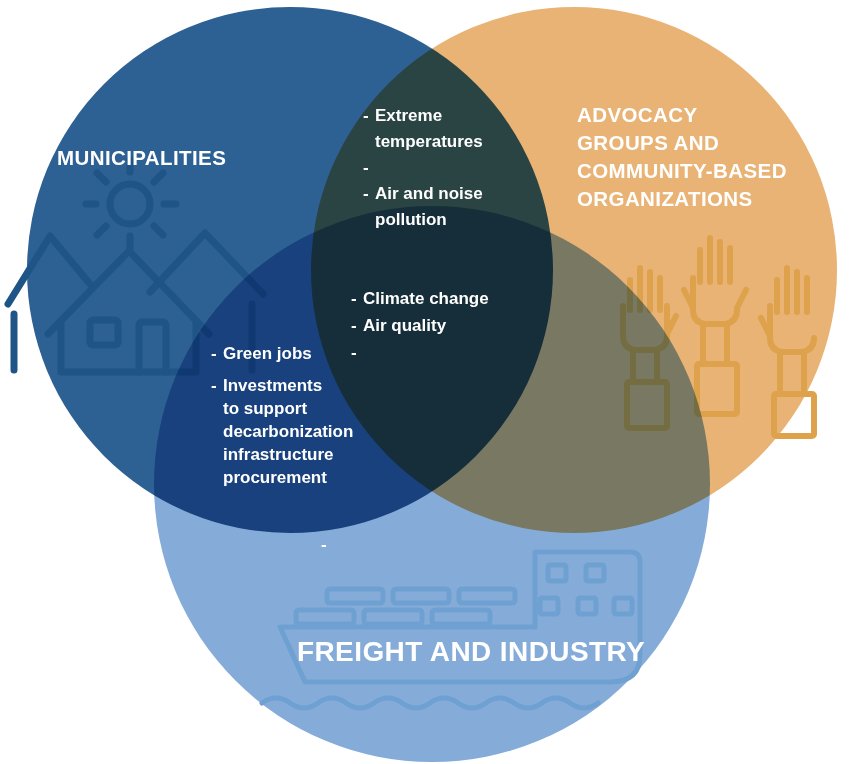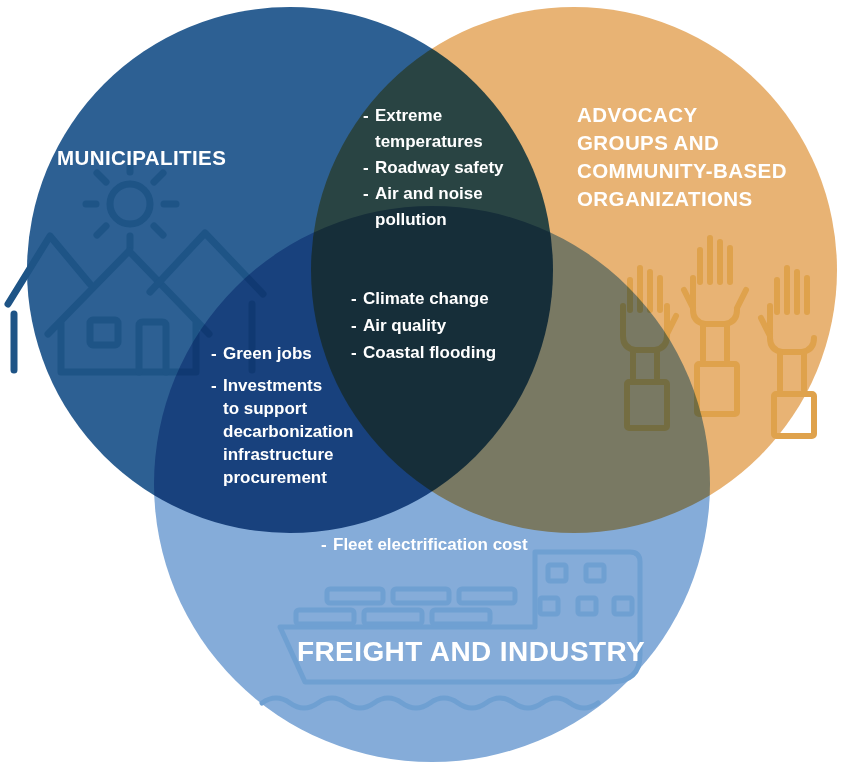--- a/index.html
+++ b/index.html
@@ -111,41 +111,39 @@
   <div class="tblock circle-label freight-label">FREIGHT AND INDUSTRY</div>
 
   <div class="tblock vlist top-list">
     <div class="li">
       <span class="dash">-</span>
       <span class="txt">Extreme
 temperatures</span>
     </div>
     <div class="li">
       <span class="dash">-</span>
-      <span class="txt">Roadway safety</span>
     </div>
     <div class="li">
       <span class="dash">-</span>
       <span class="txt">Air and noise
 pollution</span>
     </div>
   </div>
 
   <div class="tblock vlist center-list">
     <div class="li">
       <span class="dash">-</span>
       <span class="txt">Climate change</span>
     </div>
     <div class="li">
       <span class="dash">-</span>
       <span class="txt">Air quality</span>
     </div>
     <div class="li">
       <span class="dash">-</span>
-      <span class="txt">Coastal flooding</span>
     </div>
   </div>
 
   <div class="tblock vlist left-list">
     <div class="li">
       <span class="dash">-</span>
       <span class="txt">Green jobs</span>
     </div>
     <div class="li">
       <span class="dash">-</span>
@@ -153,17 +151,16 @@
 to support
 decarbonization
 infrastructure
 procurement</span>
     </div>
   </div>
 
   <div class="tblock vlist fleet-list">
     <div class="li">
       <span class="dash">-</span>
-      <span class="txt">Fleet electrification cost</span>
     </div>
   </div>
 
 </div>
 
 </body></html>

